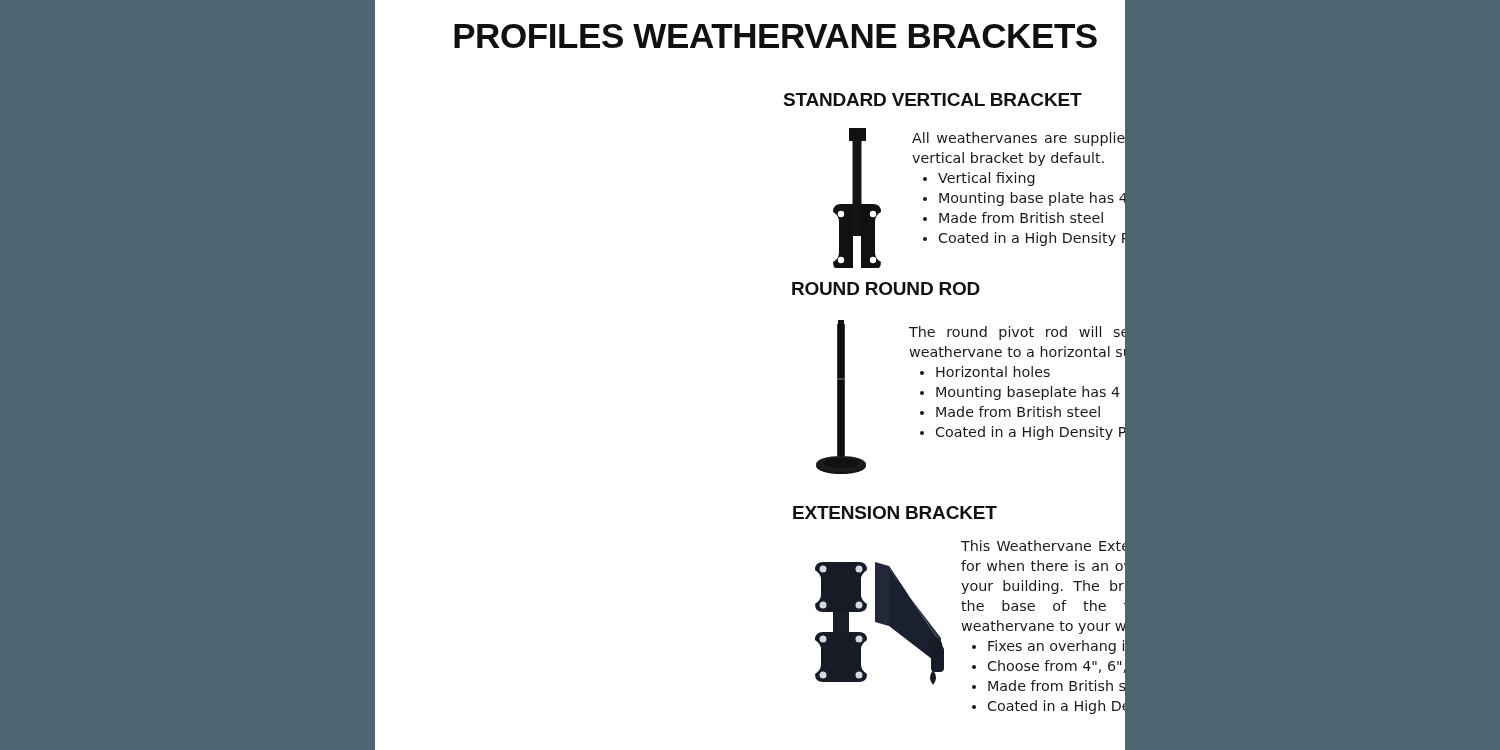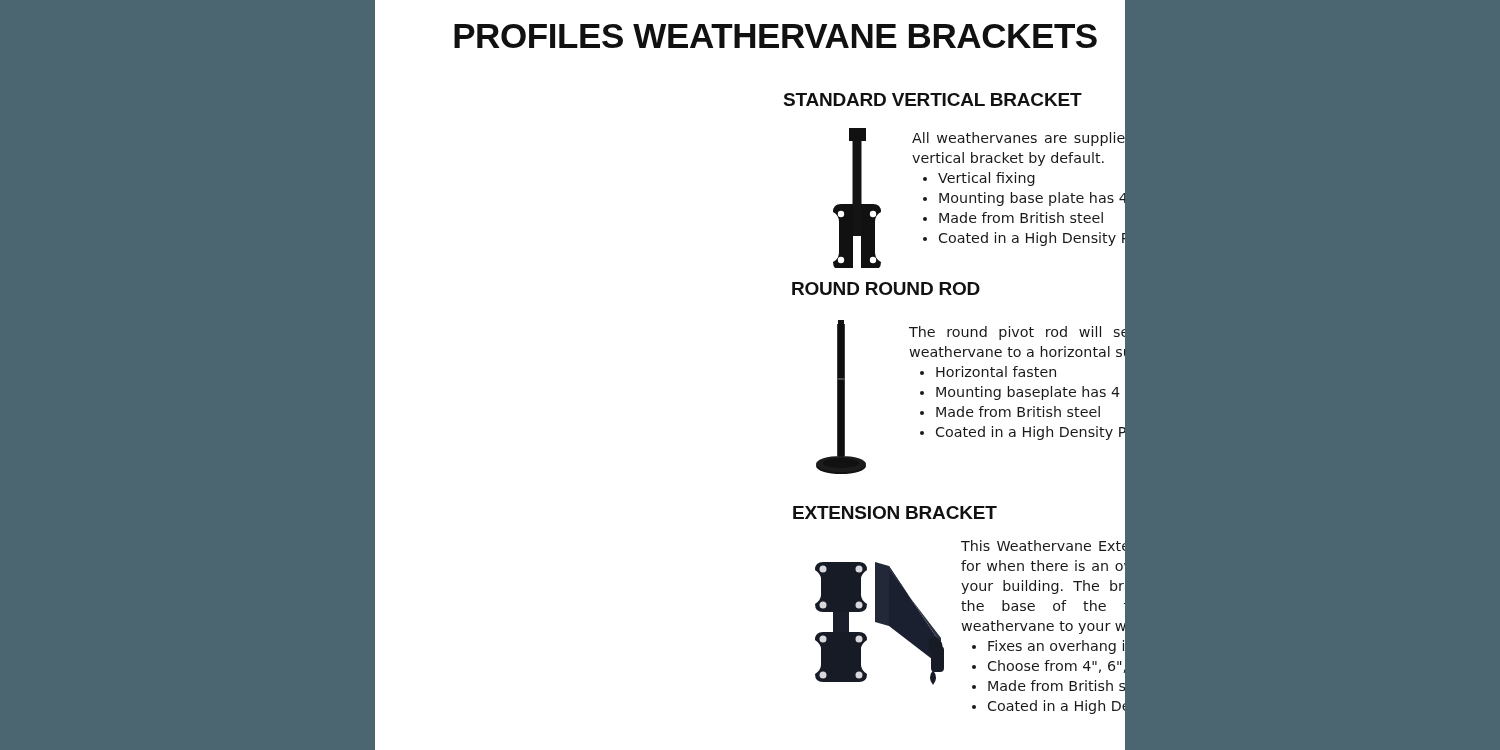--- a/index.html
+++ b/index.html
@@ -128,21 +128,21 @@
       <rect x="26" y="60" width="8" height="2" fill="#4a4a4a"></rect>
       <ellipse cx="30" cy="148" rx="25" ry="8" fill="#121212"></ellipse>
       <ellipse cx="30" cy="146" rx="25" ry="8" fill="#1c1c1c"></ellipse>
       <ellipse cx="30" cy="145" rx="18" ry="5" fill="#111"></ellipse>
     </svg>
   </div>
 
   <div class="body-text" style="left:534px; top:322px; width:362px;">
     <p>The round pivot rod will securely fasten your weathervane to a horizontal surface.</p>
     <ul class="bullets">
-      <li>Horizontal fasten</li>
+      <li>Horizontal holes</li>
       <li>Mounting baseplate has 4 holes</li>
       <li>Made from British steel</li>
       <li>Coated in a High Density Polyethylene</li>
     </ul>
   </div>
 
   <div class="section-heading" style="left:417px; top:502px;">EXTENSION BRACKET</div>
 
   <div class="fig" style="left:428px; top:548px; width:150px; height:140px;">
     <svg class="svg-fig" width="150" height="140" viewBox="0 0 150 140">

